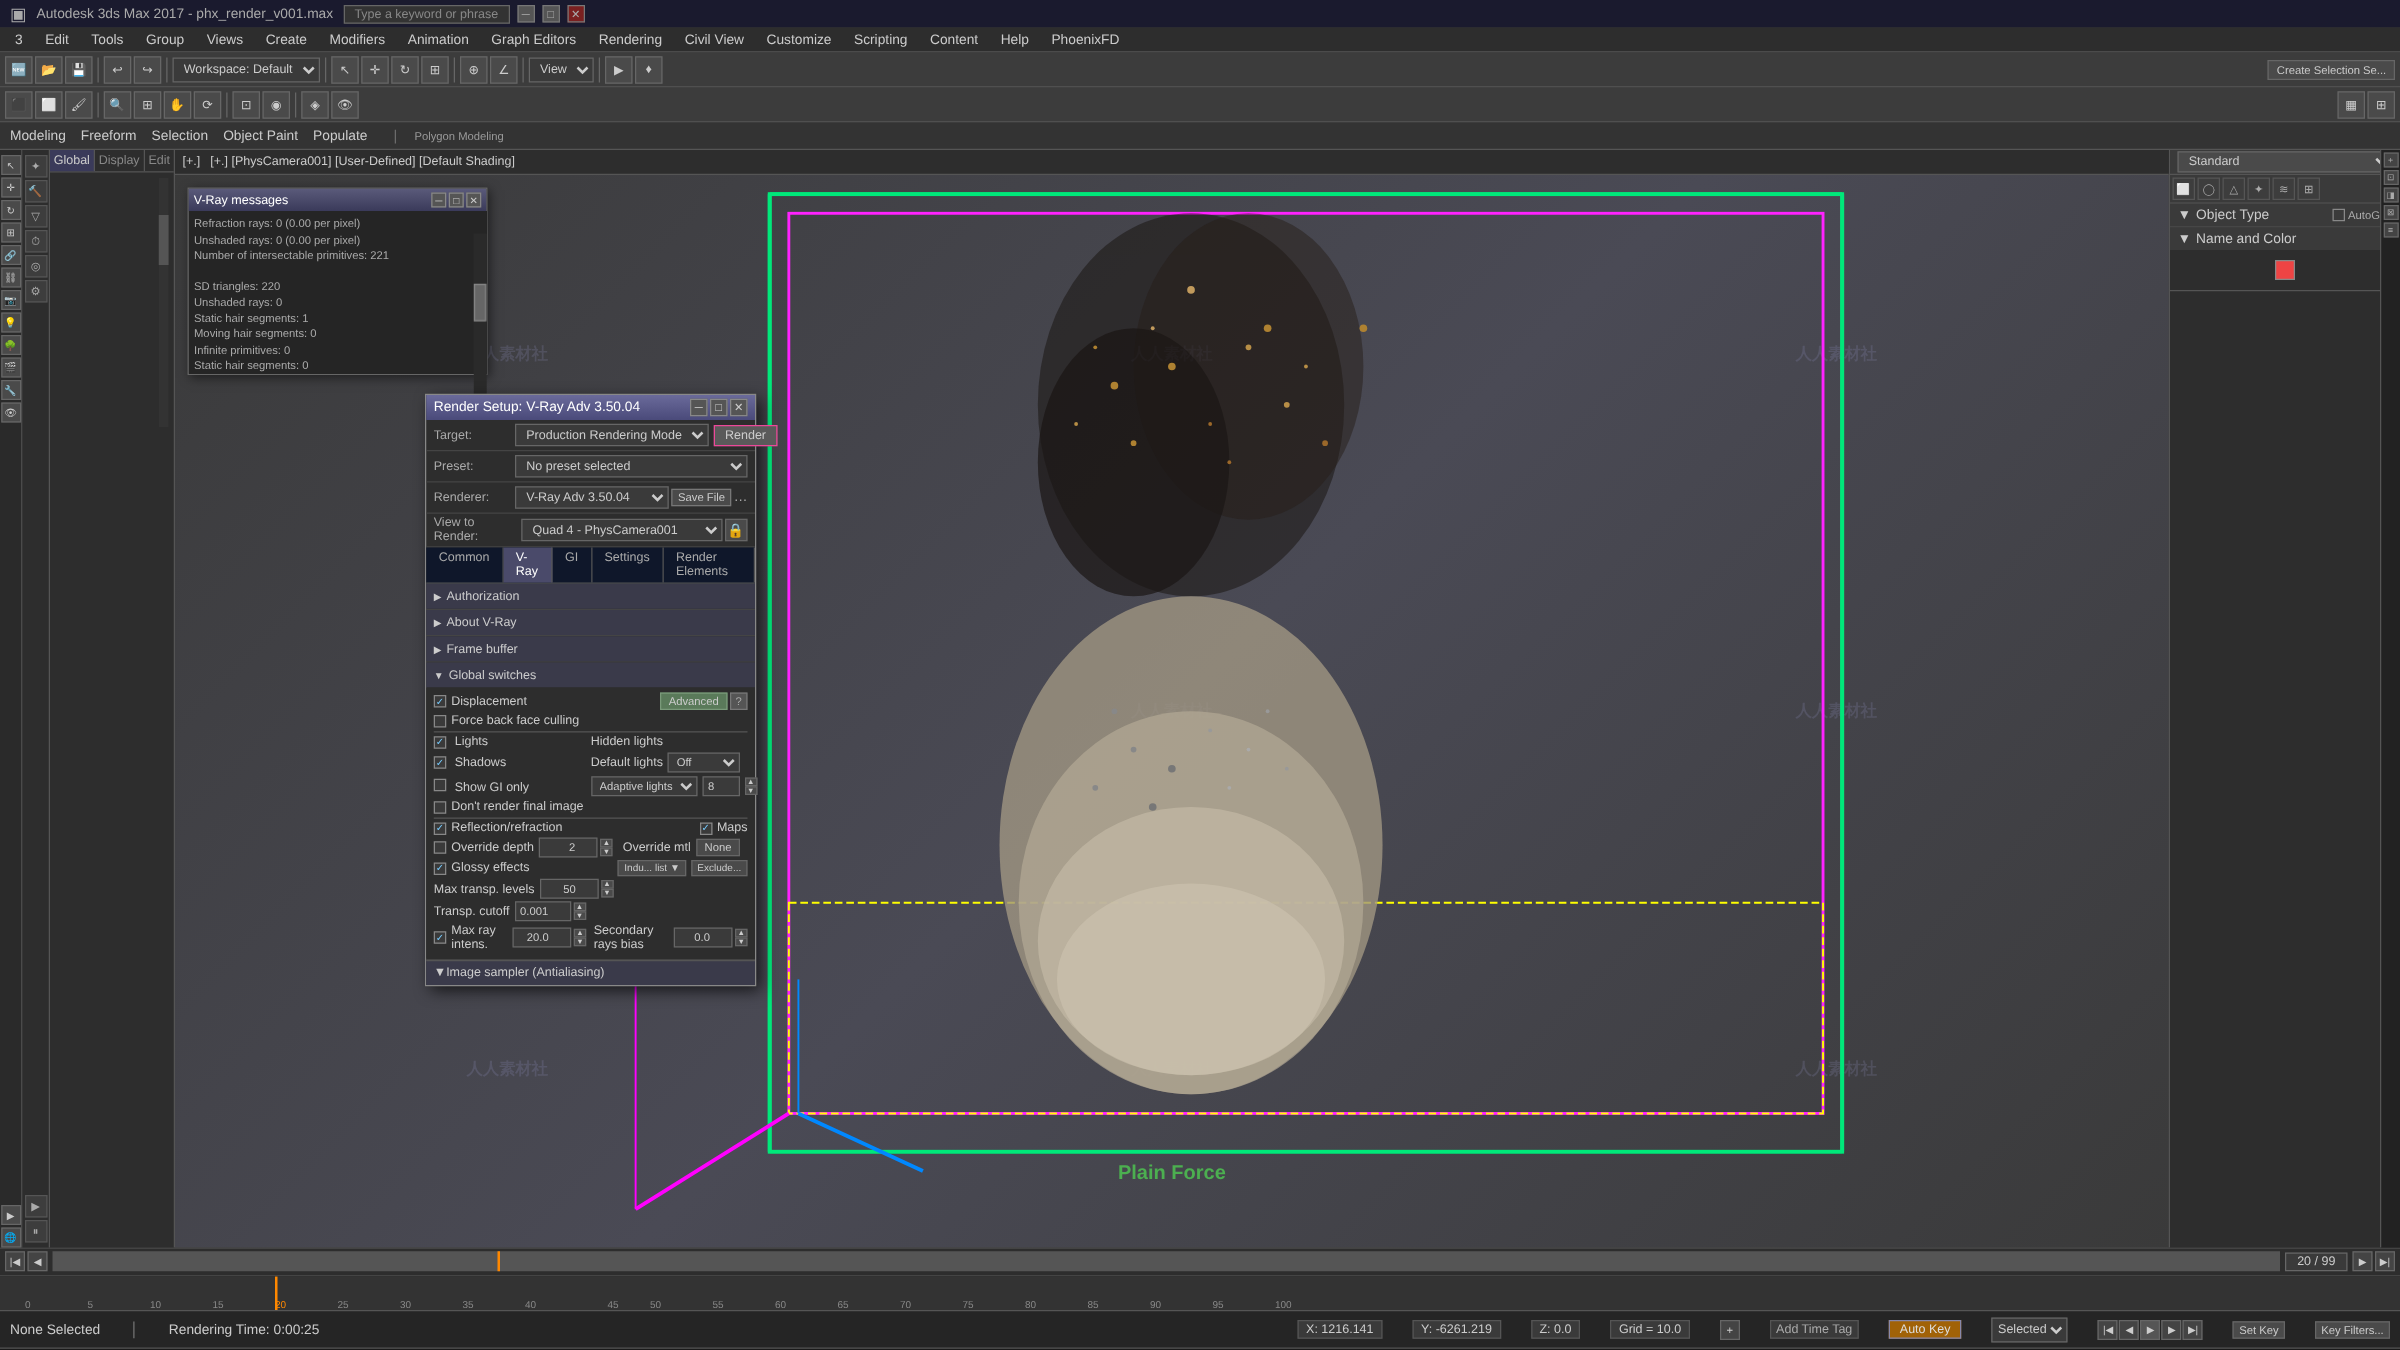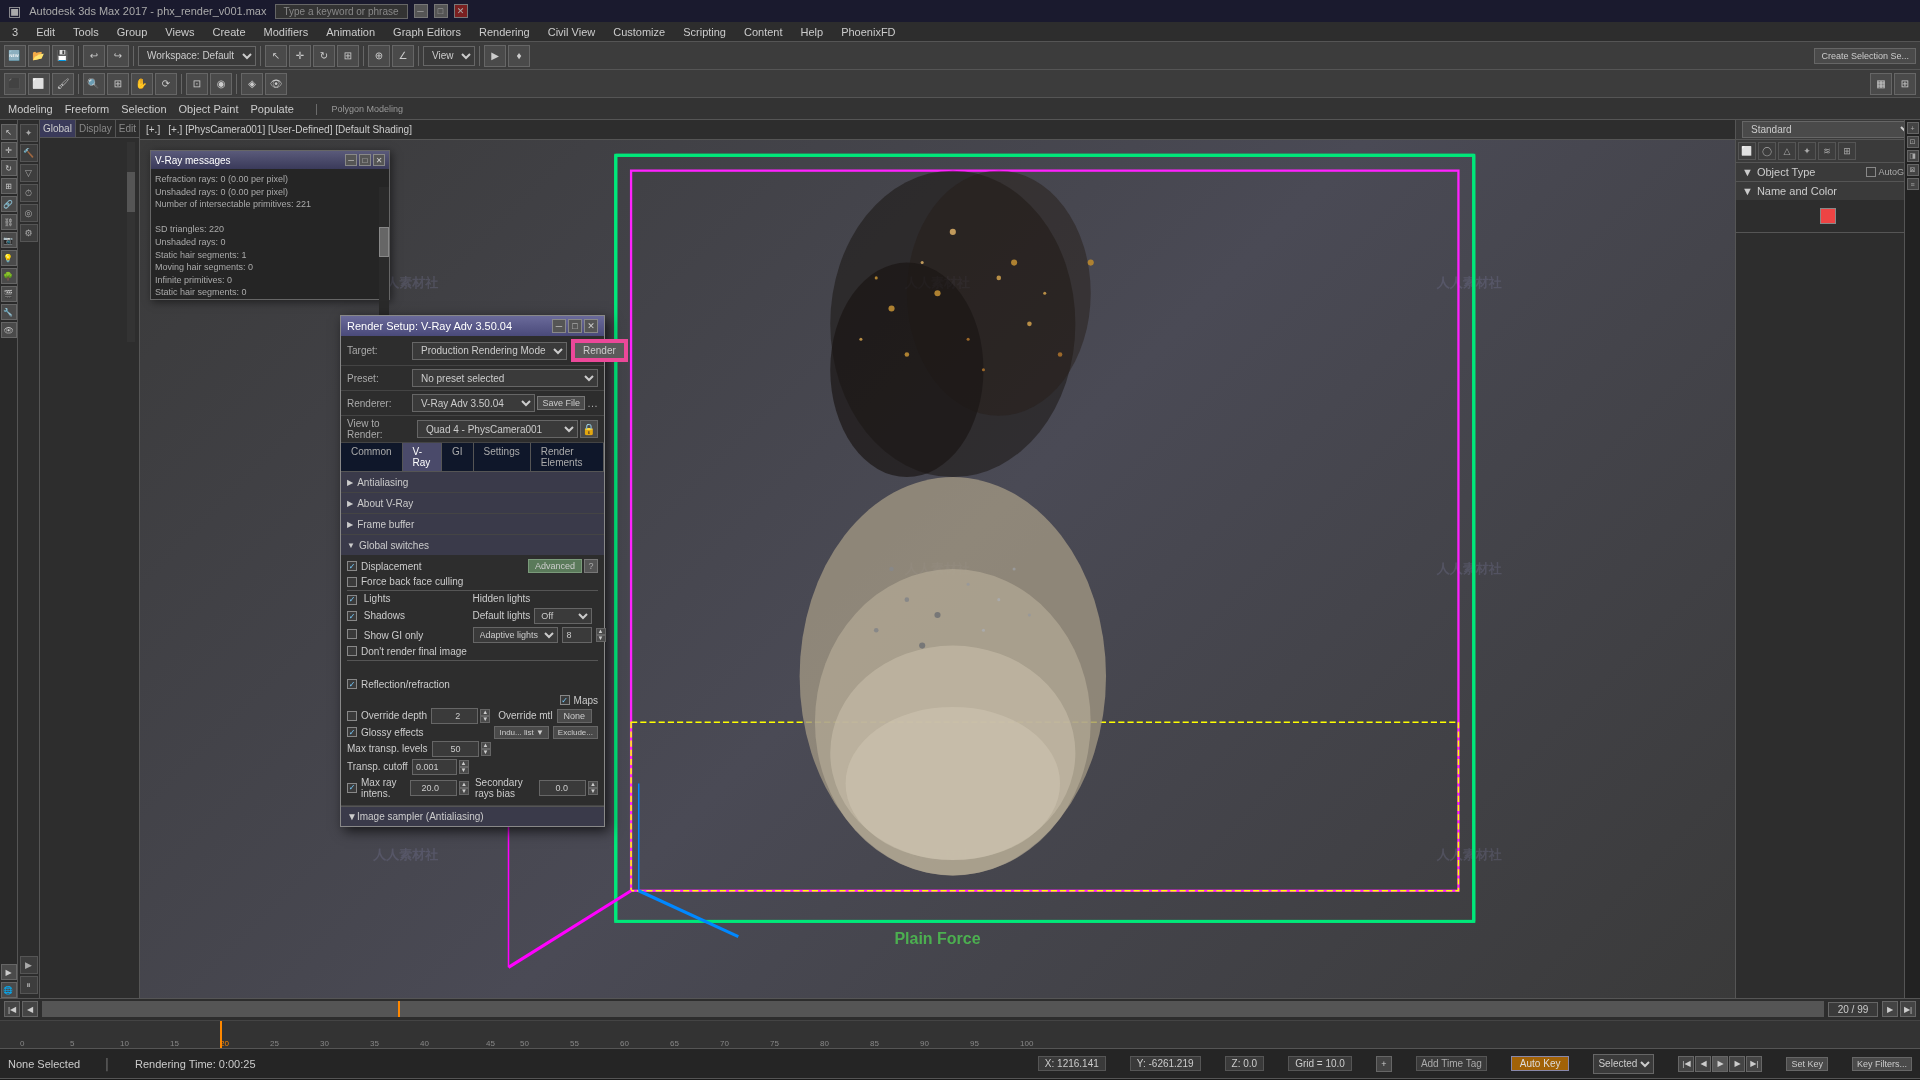--- a/index.html
+++ b/index.html
@@ -360,21 +360,21 @@
       flex: 1;
       background: #3a3a3a;
       border: 1px solid #666;
       color: #ccc;
       font-size: 10px;
       padding: 1px 4px;
       height: 18px;
     }
     .rs-render-btn {
       background: #5a5a5a;
-      border: 4px solid #ec4899;
+      border: 1px solid #ec4899;
       color: #ccc;
       font-size: 10px;
       padding: 2px 8px;
       cursor: pointer;
       margin-left: 4px;
     }
     .rs-save-btn {
       background: #4a4a4a;
       border: 1px solid #777;
       color: #ccc;
@@ -1001,21 +1001,21 @@
           <div class="rs-tab">Common</div>
           <div class="rs-tab active">V-Ray</div>
           <div class="rs-tab">GI</div>
           <div class="rs-tab">Settings</div>
           <div class="rs-tab">Render Elements</div>
         </div>
 
         <div class="rs-section">
           <div class="rs-section-header">
             <span class="tri">▶</span>
-            <span>Antialiasing</span>
+            <span>Authorization</span>
           </div>
         </div>
 
         <div class="rs-section">
           <div class="rs-section-header">
             <span class="tri">▶</span>
             <span>About V-Ray</span>
           </div>
         </div>
 
@@ -1092,21 +1092,21 @@
             <div class="gs-row">
               <div class="checkbox-sim"></div>
               <span style="margin-left:4px;">Don't render final image</span>
             </div>
 
             <div class="section-divider"></div>
 
             <div class="refl-row">
               <div class="checkbox-sim checked"></div>
               <span style="margin-left:4px;width:90px;">Reflection/refraction</span>
-              <div style="margin-left:auto;display:flex;align-items:center;gap:4px;margin-top:32px;">
+              <div style="margin-left:auto;display:flex;align-items:center;gap:4px;">
                 <div class="checkbox-sim checked"></div>
                 <span>Maps</span>
               </div>
             </div>
 
             <div class="refl-row">
               <div class="checkbox-sim"></div>
               <span style="margin-left:4px;">Override depth</span>
               <input class="refl-value" type="number" value="2" style="margin-left: 4px;">
               <div class="spin-btn" style="margin-left:2px;">

